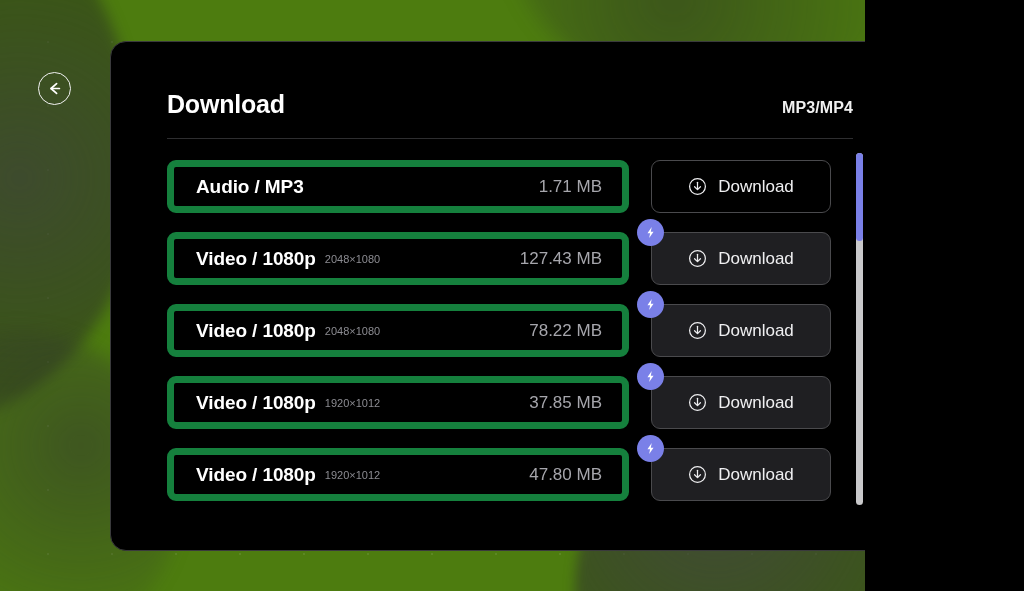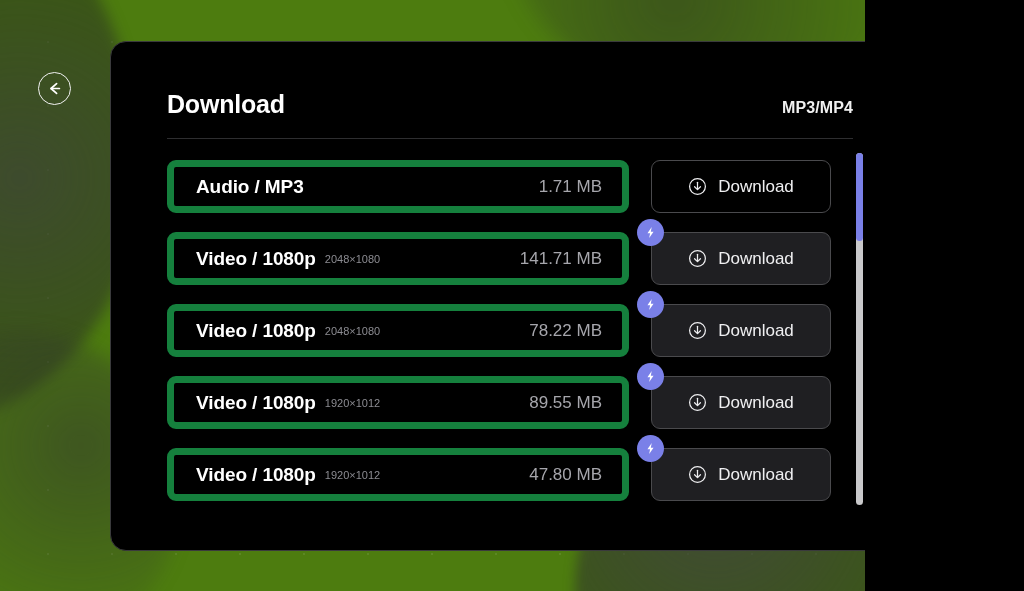--- a/index.html
+++ b/index.html
@@ -276,21 +276,21 @@
         </span>
         <span class="dl-label">Download</span>
       </button>
     </div>
   </div>
 
   <div class="row">
     <div class="meta">
       <span class="meta-label">Video / 1080p</span>
       <span class="meta-res">2048×1080</span>
-      <span class="meta-size">141.71 MB</span>
+      <span class="meta-size">127.43 MB</span>
     </div>
     <div class="action">
       <div class="badge">
         <span>
           <svg width="13" height="13" viewBox="0 0 12 12" fill="none">
             <path d="M7.1 1 L3.2 6.6 H5.6 L4.8 11 L8.8 5.3 H6.3 Z" fill="#ffffff"></path>
           </svg>
         </span>
       </div>
       <button class="dl-btn hover">
@@ -330,21 +330,21 @@
         </span>
         <span class="dl-label">Download</span>
       </button>
     </div>
   </div>
 
   <div class="row">
     <div class="meta">
       <span class="meta-label">Video / 1080p</span>
       <span class="meta-res">1920×1012</span>
-      <span class="meta-size">89.55 MB</span>
+      <span class="meta-size">37.85 MB</span>
     </div>
     <div class="action">
       <div class="badge">
         <span>
           <svg width="13" height="13" viewBox="0 0 12 12" fill="none">
             <path d="M7.1 1 L3.2 6.6 H5.6 L4.8 11 L8.8 5.3 H6.3 Z" fill="#ffffff"></path>
           </svg>
         </span>
       </div>
       <button class="dl-btn hover">

